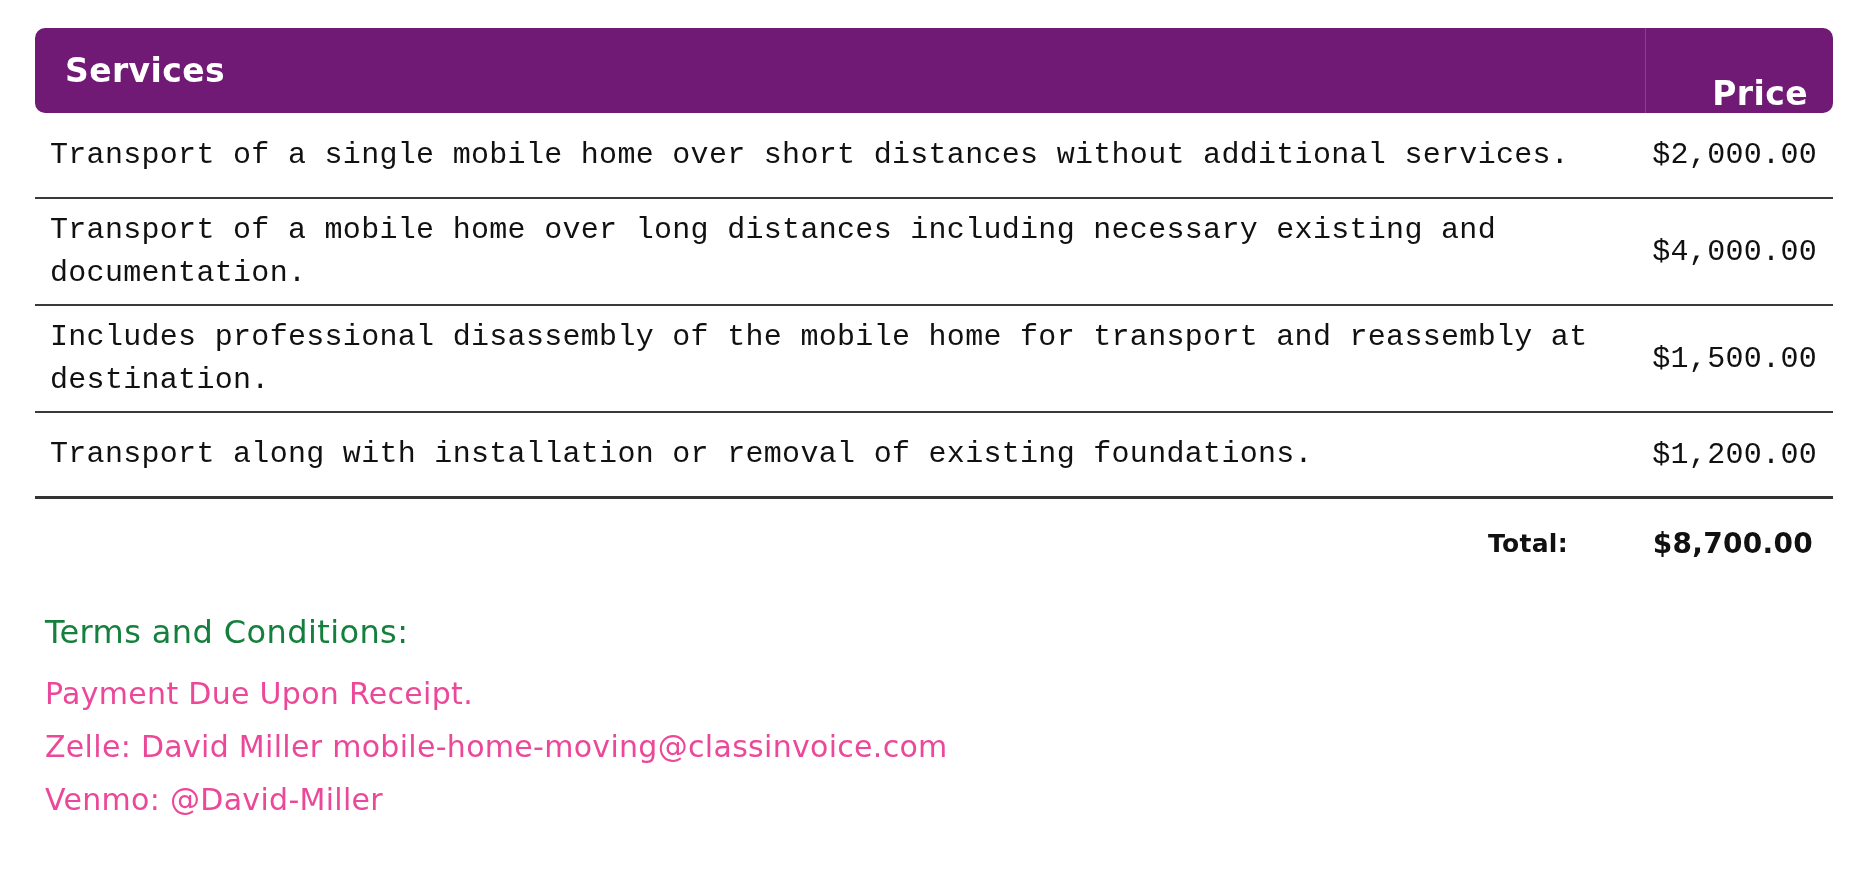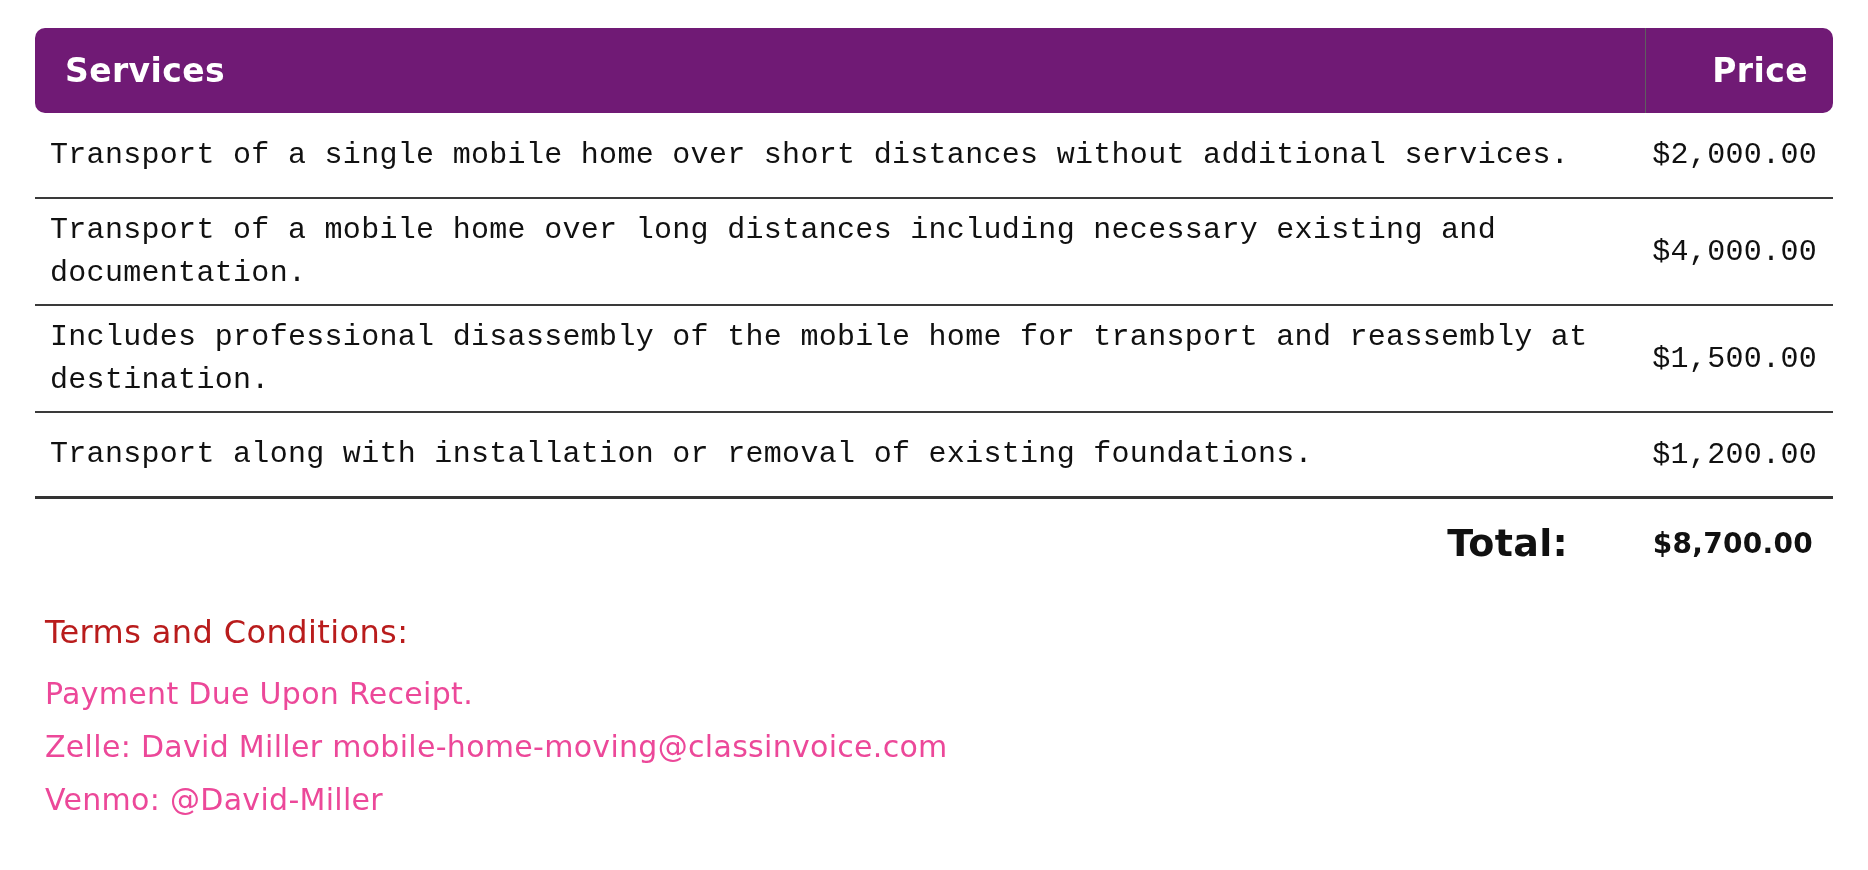--- a/index.html
+++ b/index.html
@@ -35,21 +35,21 @@
   }
   .th-services {
     flex: 1;
     display: flex;
     align-items: center;
     padding-left: 30px;
   }
   .th-price {
     width: 188px;
     display: flex;
-    align-items: center;
+    align-items: flex-end;
     justify-content: flex-end;
     padding-right: 25px;
     border-left: 1px solid #5e5e5e;
   }
 
   .svc-row {
     display: flex;
     align-items: center;
     border-bottom: 2px solid #3a3a3a;
     font-size: 30px;
@@ -74,34 +74,34 @@
   }
 
   .total-row {
     display: flex;
     align-items: center;
     justify-content: flex-end;
     height: 88px;
     padding-right: 20px;
     font-weight: bold;
   }
-  .total-label { font-size: 38px; letter-spacing: 0.3px; }
+  .total-label { font-size: 25px; letter-spacing: 0.3px; }
   .total-value {
     font-size: 28px;
     width: 245px;
     text-align: right;
     letter-spacing: 0.3px;
     white-space: nowrap;
   }
 
   
   .terms { margin-top: 26px; padding-left: 10px; }
   .terms-heading {
     font-size: 32px;
-    color: #b91c1c;
+    color: #15803d;
     letter-spacing: 0.4px;
     margin-bottom: 16px;
   }
   .terms-line {
     font-size: 30px;
     line-height: 53px;
     letter-spacing: 0.3px;
     color: #ec4899;
   }
 </style>

